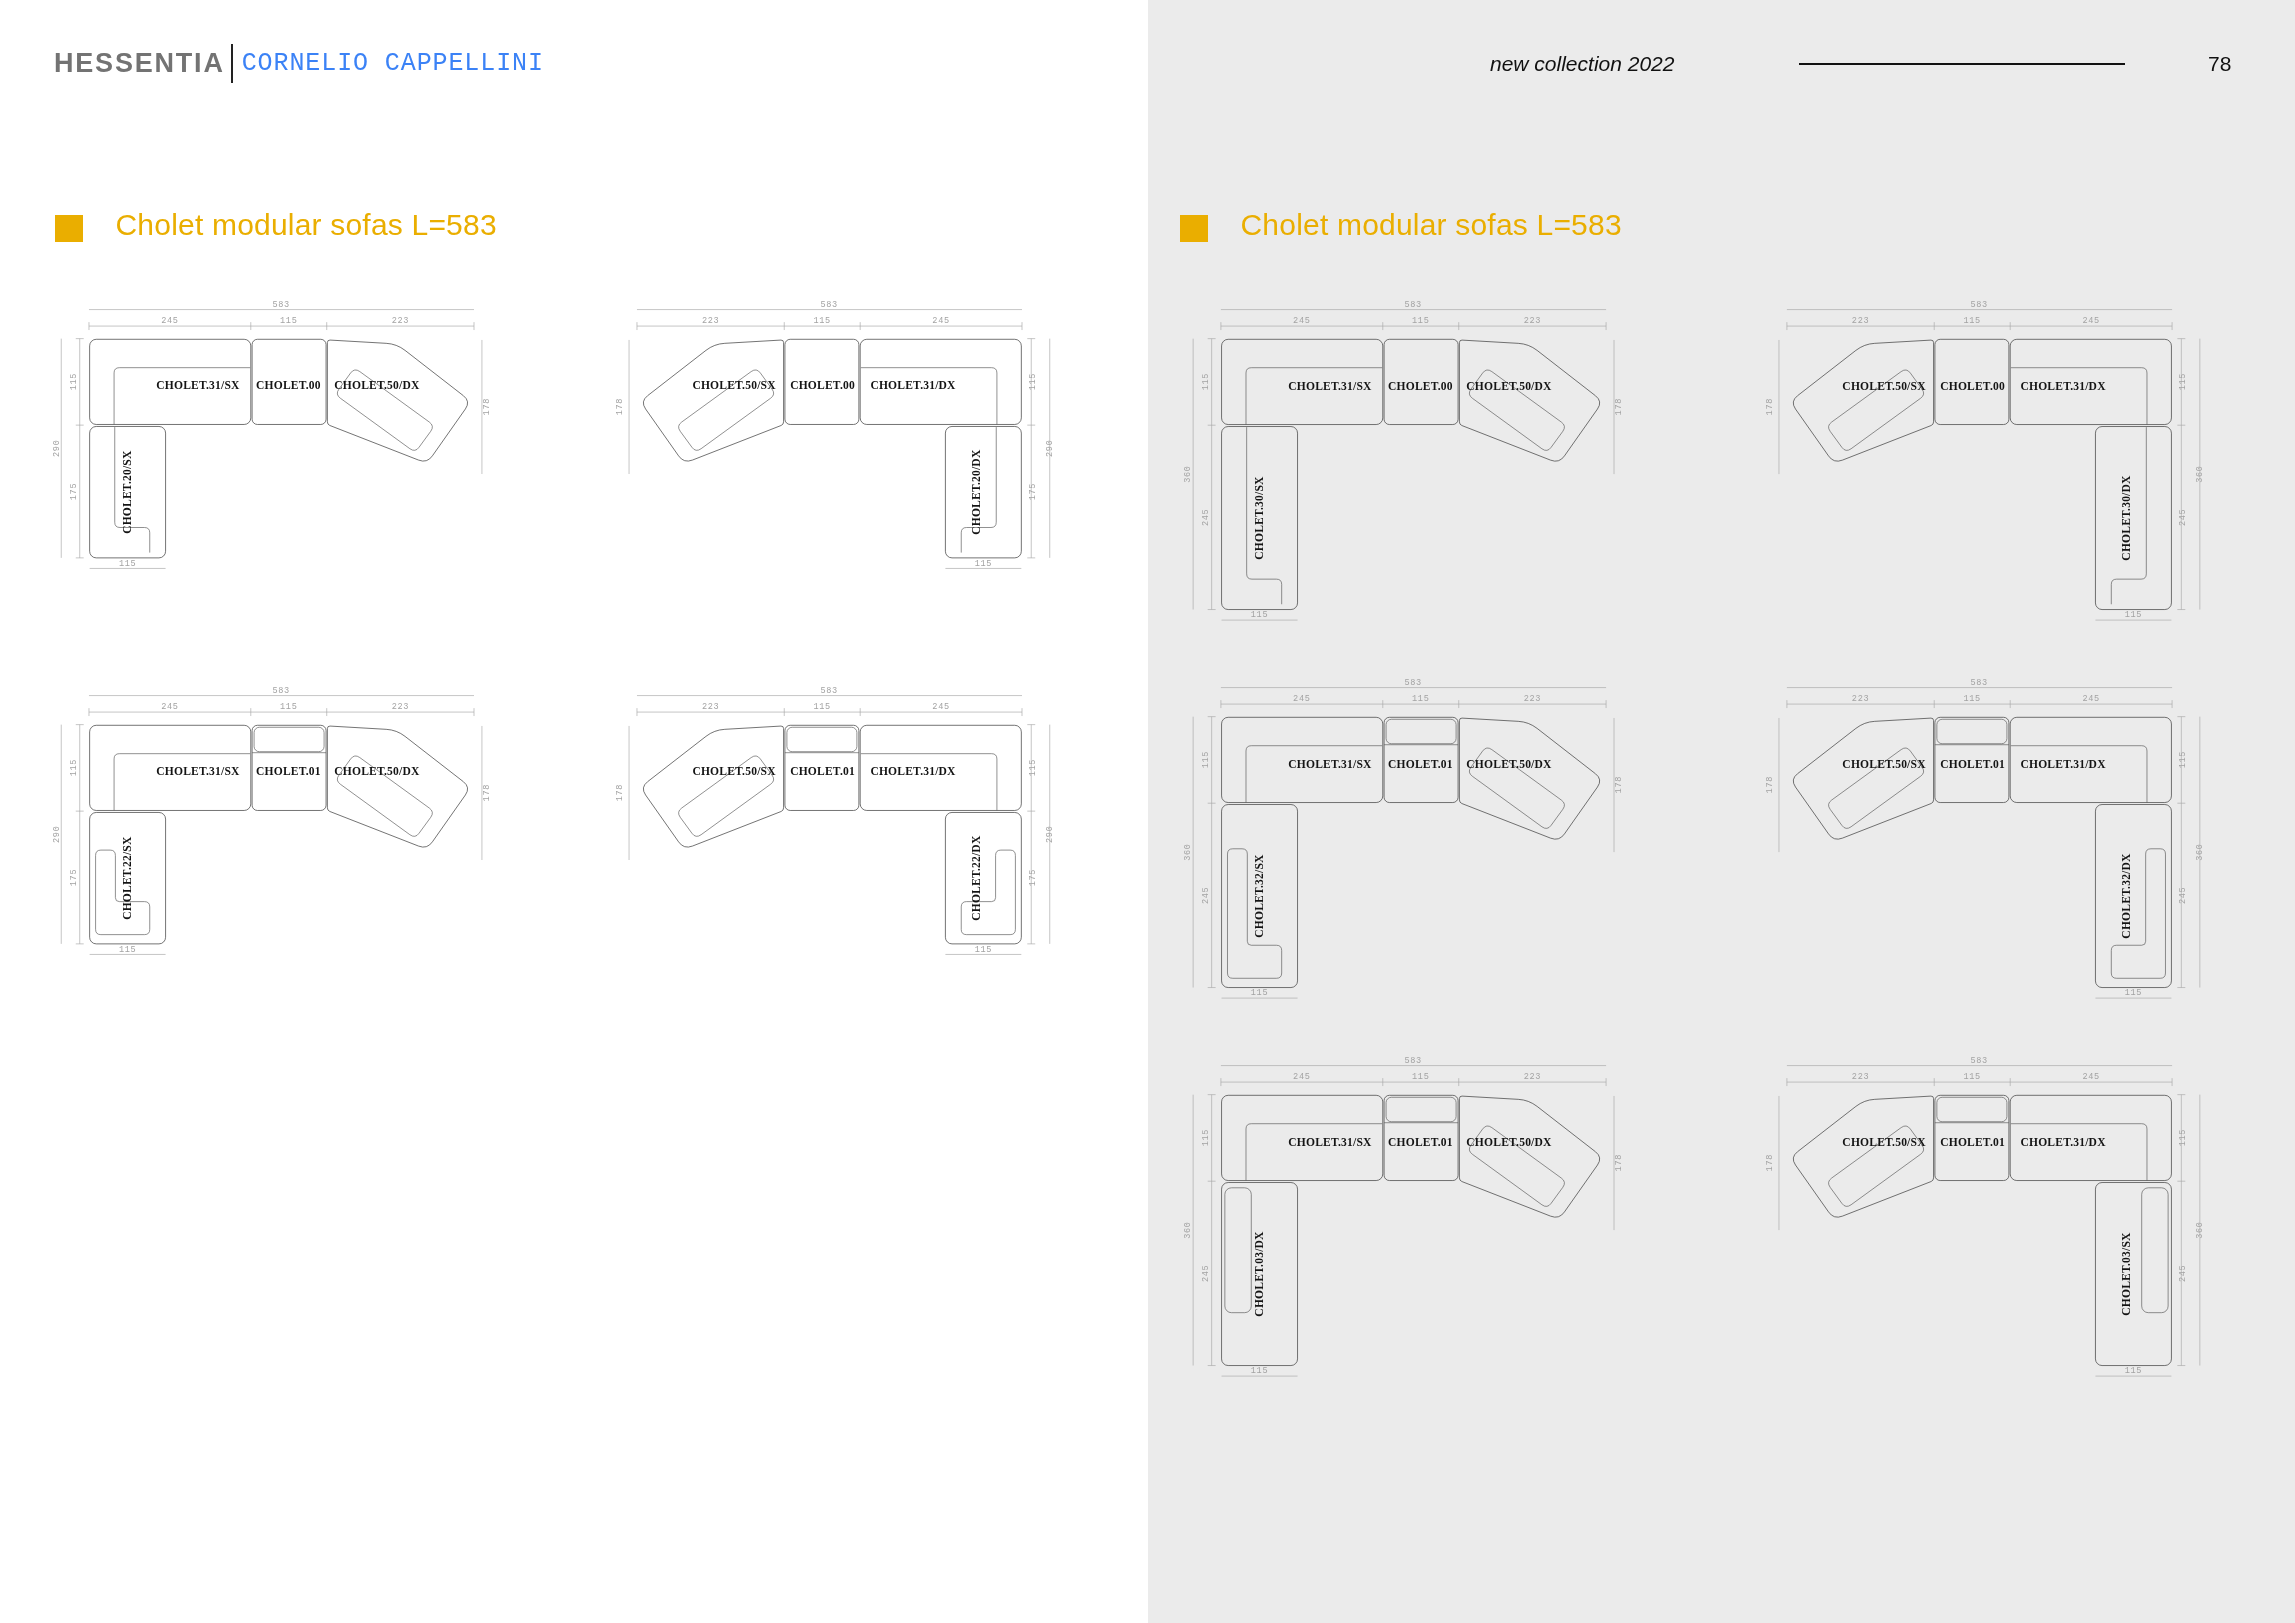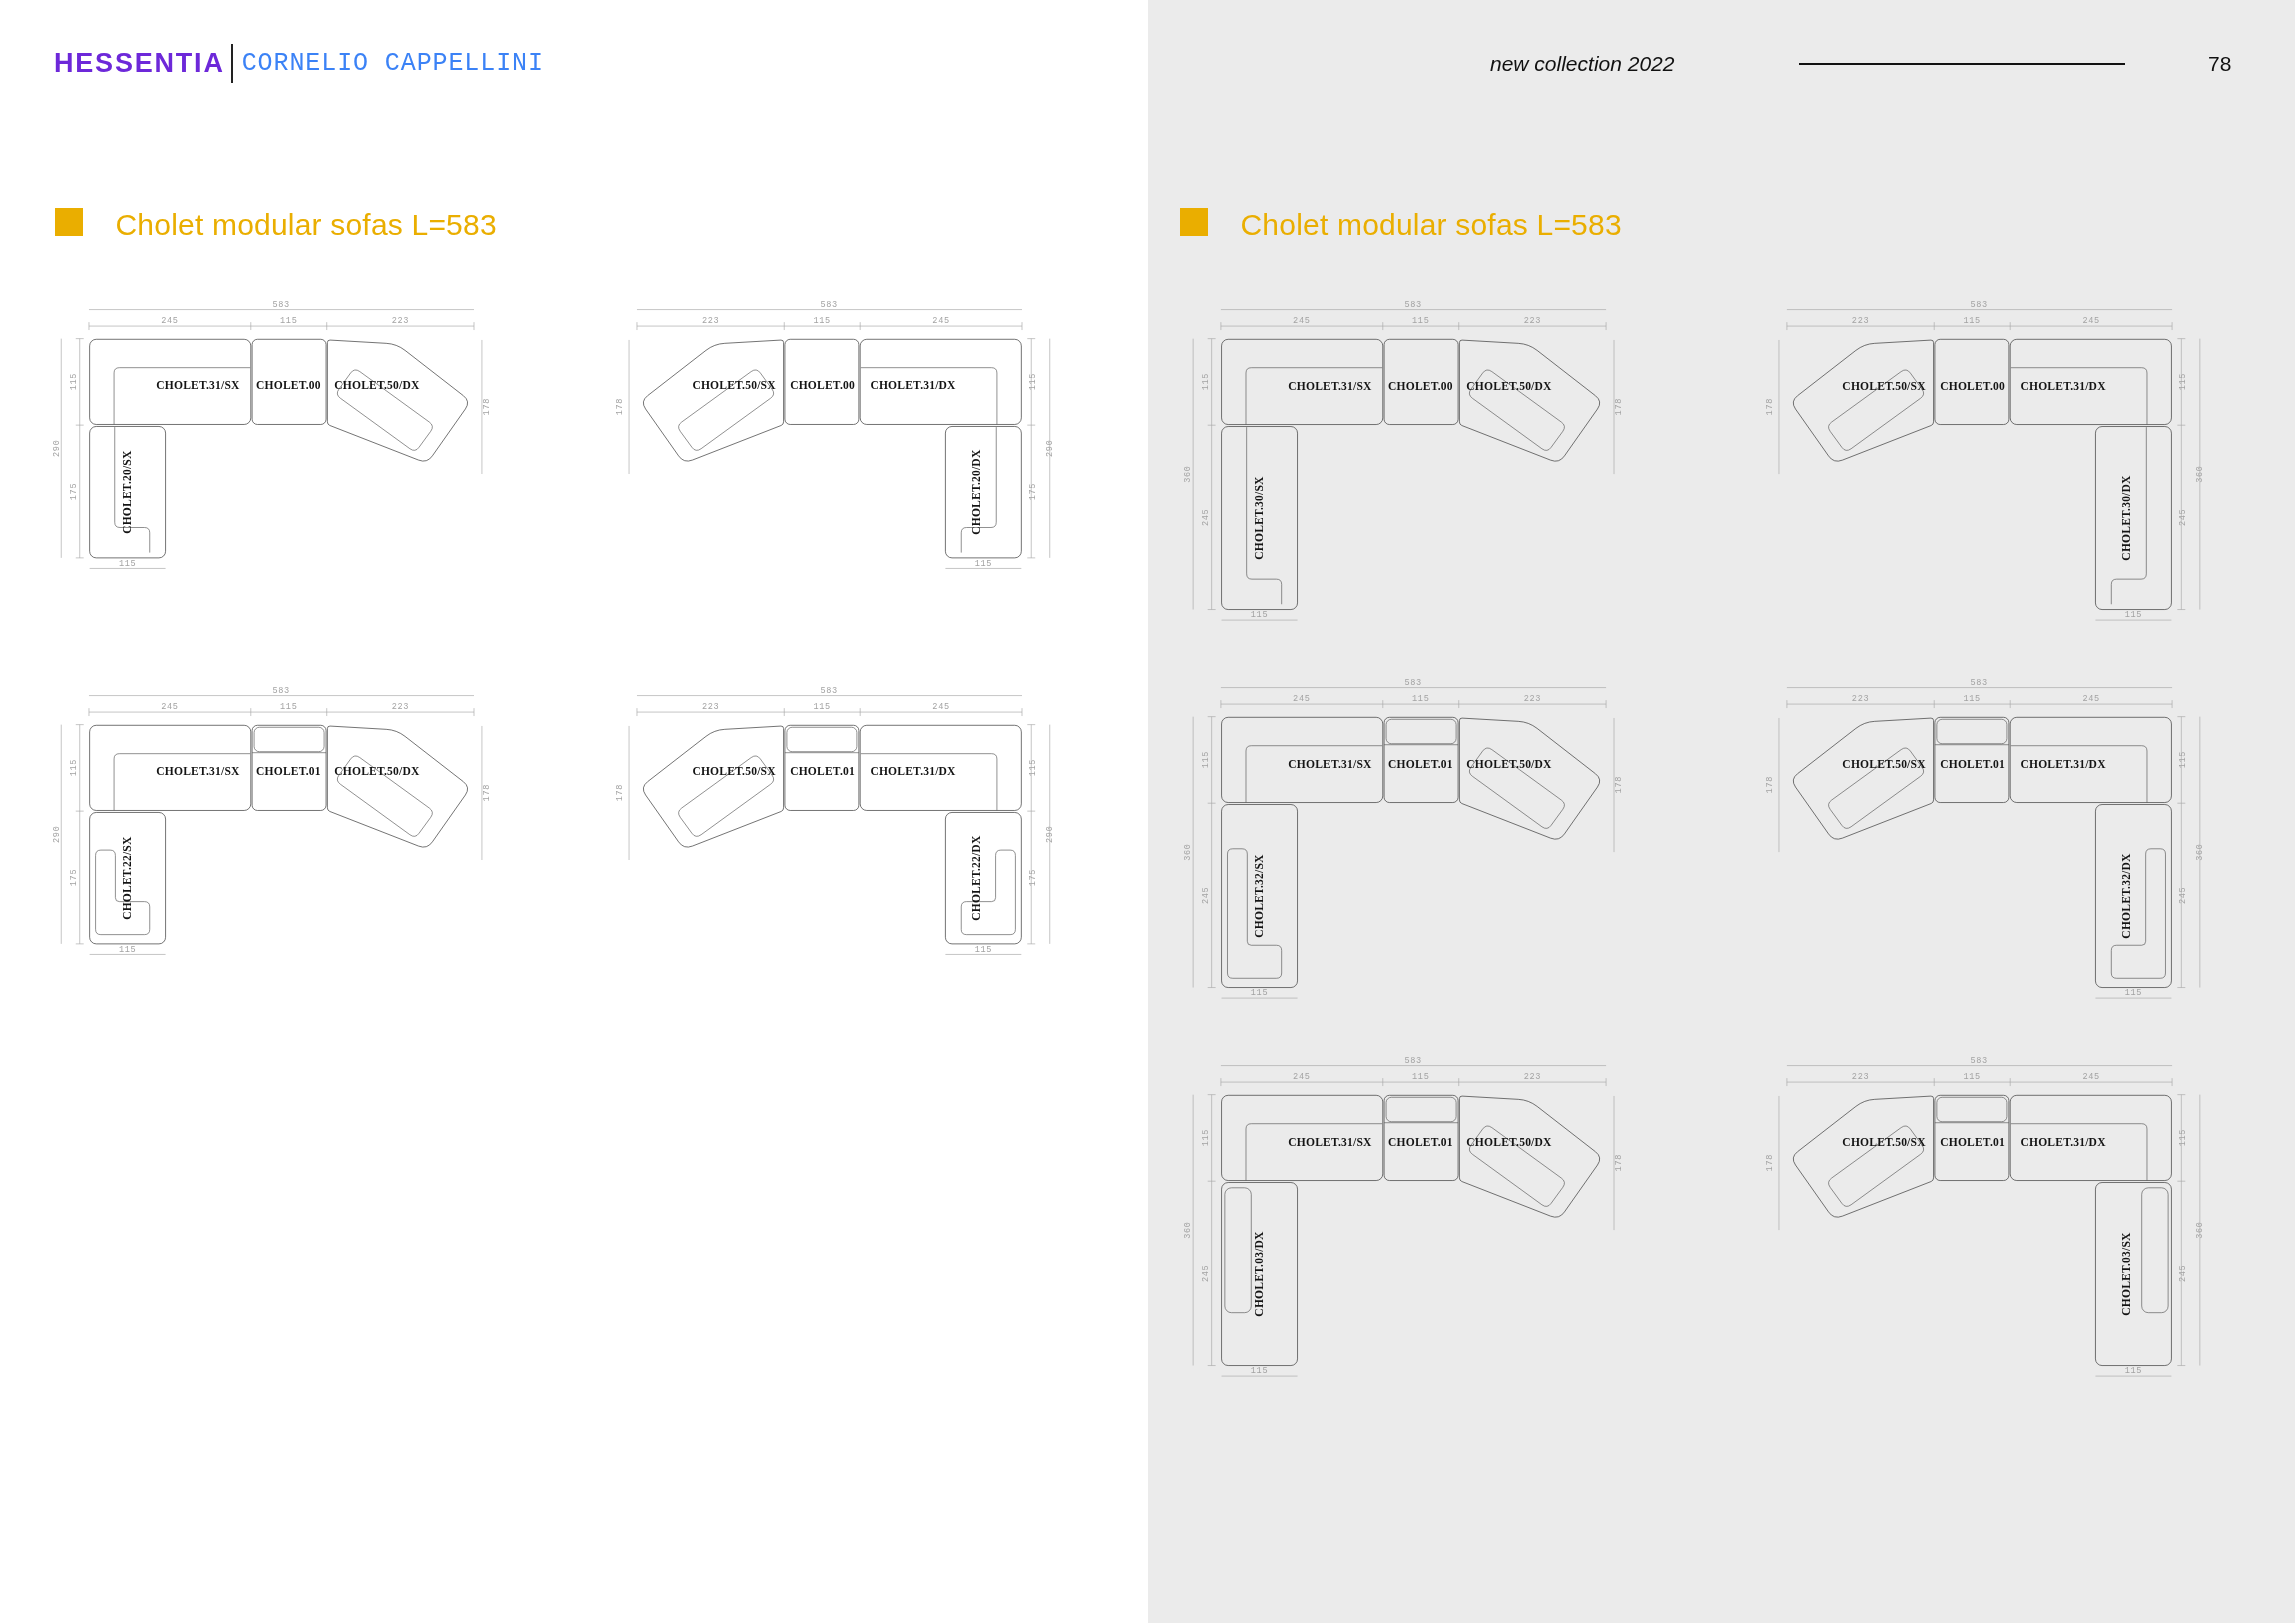--- a/index.html
+++ b/index.html
@@ -1,28 +1,28 @@
 <!DOCTYPE html>
 <html style="font-size:14.7px"><head>
 <meta charset="utf-8">
 <style>
   html,body{margin:0;padding:0;}
   body{width:2296px;height:1624px;background:#ffffff;position:relative;overflow:hidden;
        font-family:"Liberation Sans", sans-serif;}
   .half-bg{position:absolute;left:1148px;top:0;width:1148px;height:1624px;background:#ebebeb;}
   
   .logo{position:absolute;left:54px;top:43px;height:40px;display:flex;align-items:center;}
-  .brand{font-family:"Liberation Sans",sans-serif;font-weight:bold;font-size:27px;letter-spacing:1.8px;color:#6d28d9;}
+  .brand{font-family:"Liberation Sans",sans-serif;font-weight:bold;font-size:27px;letter-spacing:1.8px;color:#737373;}
   .logo-divider{display:inline-block;width:2.3px;height:39px;background:#222;margin:0 8.3px 0 6.4px;}
   .brand2{font-family:Liberation Mono, monospace;font-size:25px;letter-spacing:0.9px;color:#3b82f6;}
   .collection{position:absolute;left:1490px;top:52px;font-size:21px;color:#111;font-style:italic;}
   .header-rule{position:absolute;left:1799px;top:63px;width:326px;height:1.8px;background:#111;}
   .page-number{position:absolute;left:2208px;top:52px;font-size:21px;color:#111;}
   
-  .title{position:absolute;top:208px;display:flex;align-items:flex-start;}
+  .title{position:absolute;top:208px;display:flex;align-items:flex-end;}
   .title-left{left:55px;}
   .title-right{left:1180px;}
   .bullet{width:27.5px;height:27.5px;display:inline-block;}
   .title-text{font-size:30px;margin-left:33px;letter-spacing:0.2px;}
   
   .diagram{position:absolute;overflow:visible;}
   .outline{fill:none;stroke:#474747;stroke-width:1.15px;}
   .inner{fill:none;stroke:#585858;stroke-width:1px;}
   .dim{stroke:#a8a8a8;stroke-width:1px;fill:none;}
   .dtext{fill:#a3a3a3;font-family:"Liberation Mono",monospace;font-size:13px;letter-spacing:1px;}

